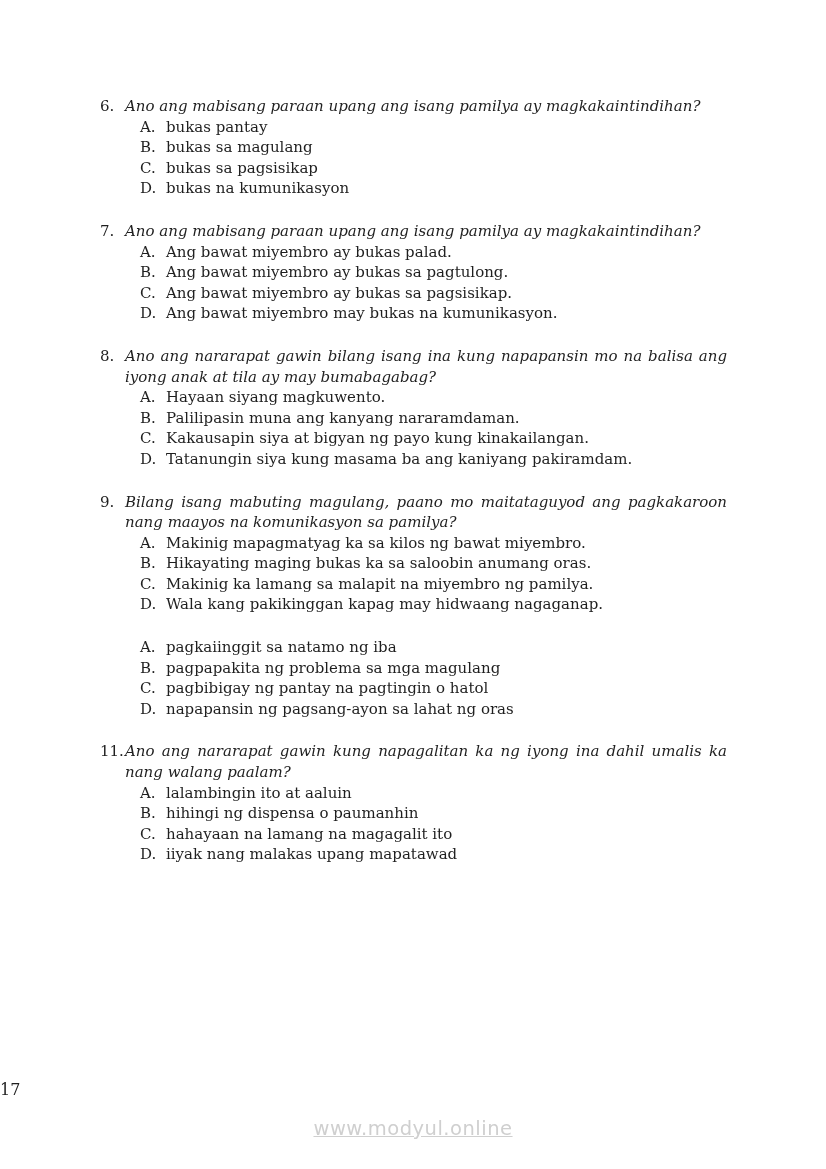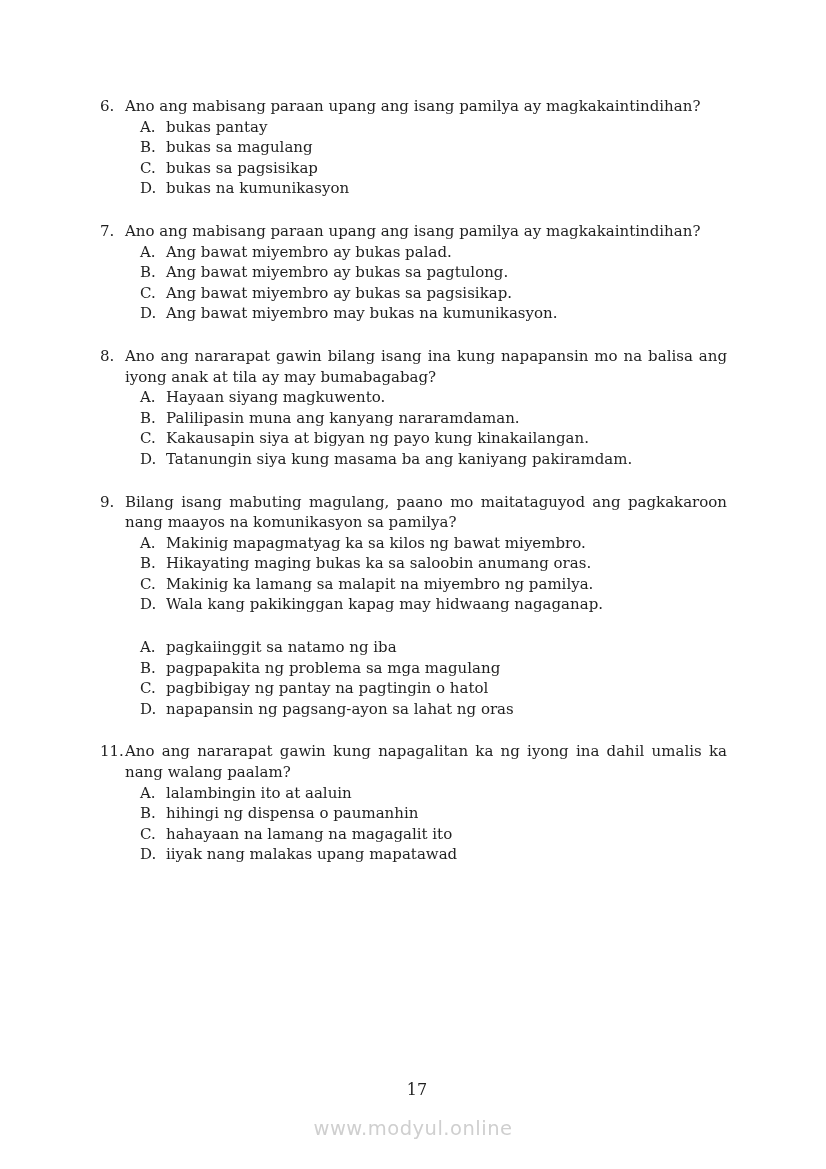--- a/index.html
+++ b/index.html
@@ -30,54 +30,54 @@
   .q-row {
     display: flex;
   }
   .q-num {
     flex: 0 0 25px;
     width: 25px;
   }
   .q-text {
     flex: 1;
     text-align: justify;
+    font-style: italic;
   }
   .options {
     margin-left: 40px;
   }
   .option {
     display: flex;
   }
   .opt-letter {
     flex: 0 0 26px;
     width: 26px;
   }
   .opt-text {
     flex: 1;
   }
   .footer-page-number {
     position: absolute;
     left: 0;
     right: 0;
     top: 1080px;
-    text-align: center;
     font-size: 16px;
     color: #1f1f1f;
-    padding-left: 8px;
   }
   .watermark {
     position: absolute;
     left: 0;
     right: 0;
     top: 1117px;
     text-align: center;
     font-family: "DejaVu Sans", "Liberation Sans", sans-serif;
     font-size: 19.5px;
     letter-spacing: 0.5px;
     color: #cfcfcf;
+    text-decoration: underline;
   }
 </style>
 </head>
 <body>
 
 <div class="page">
   <div class="content">
 
     <div class="question">
       <div class="q-row">

